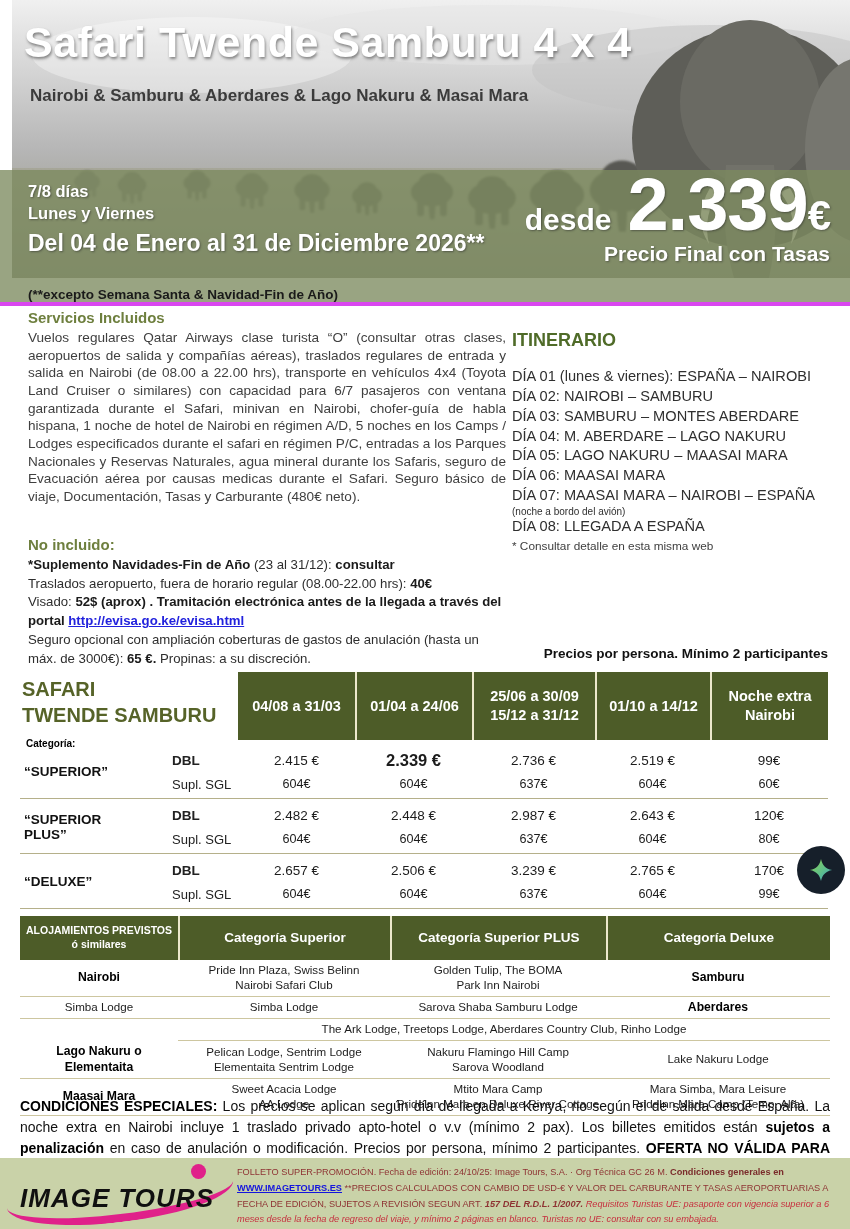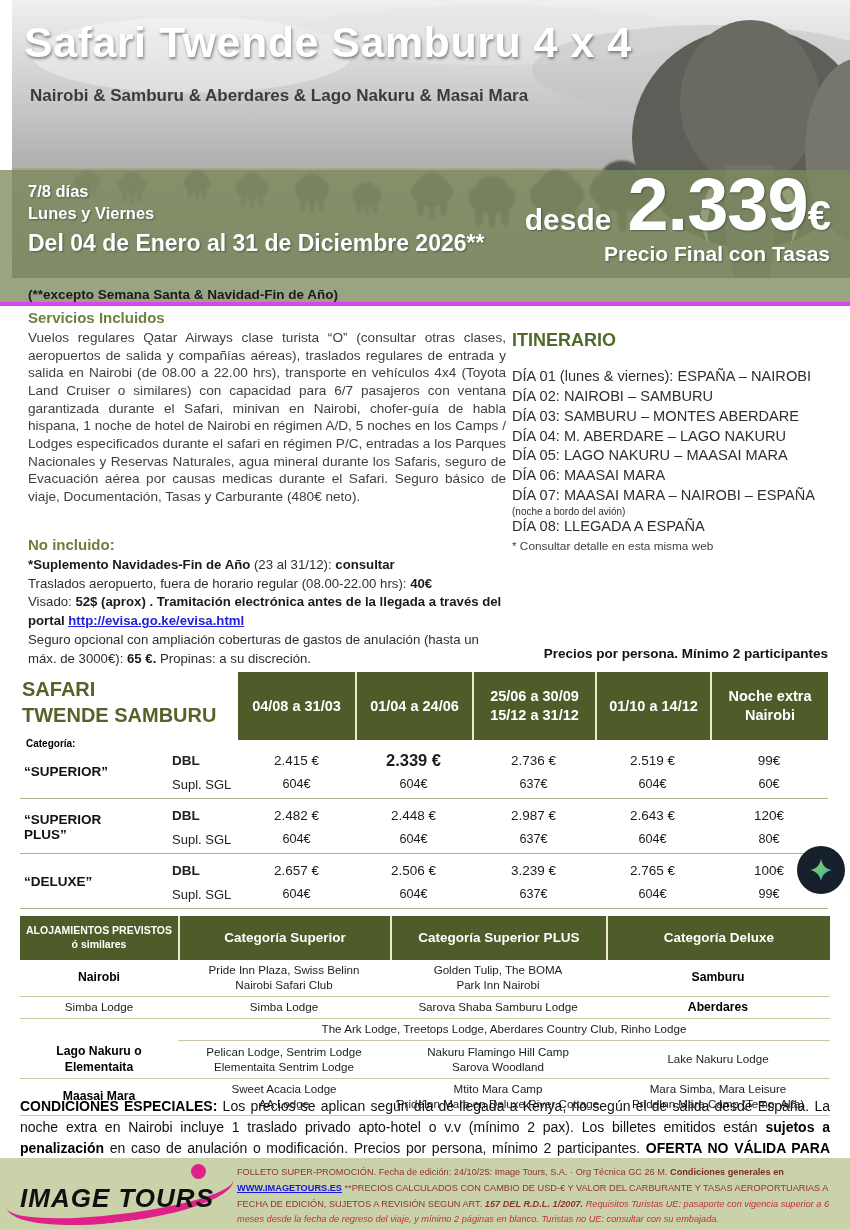--- a/index.html
+++ b/index.html
@@ -250,21 +250,21 @@
     <div class="pv sgl">604€</div>
     <div class="pv sgl">80€</div>
     <div class="pdiv"></div>
 
     <div class="pc">“DELUXE”</div>
     <div class="pl bold">DBL</div>
     <div class="pv">2.657 €</div>
     <div class="pv">2.506 €</div>
     <div class="pv">3.239 €</div>
     <div class="pv">2.765 €</div>
-    <div class="pv">100€</div>
+    <div class="pv">170€</div>
     <div class="pl sgl">Supl. SGL</div>
     <div class="pv sgl">604€</div>
     <div class="pv sgl">604€</div>
     <div class="pv sgl">637€</div>
     <div class="pv sgl">604€</div>
     <div class="pv sgl">99€</div>
     <div class="pdiv"></div>
   </div>
 
   <div class="atable">

